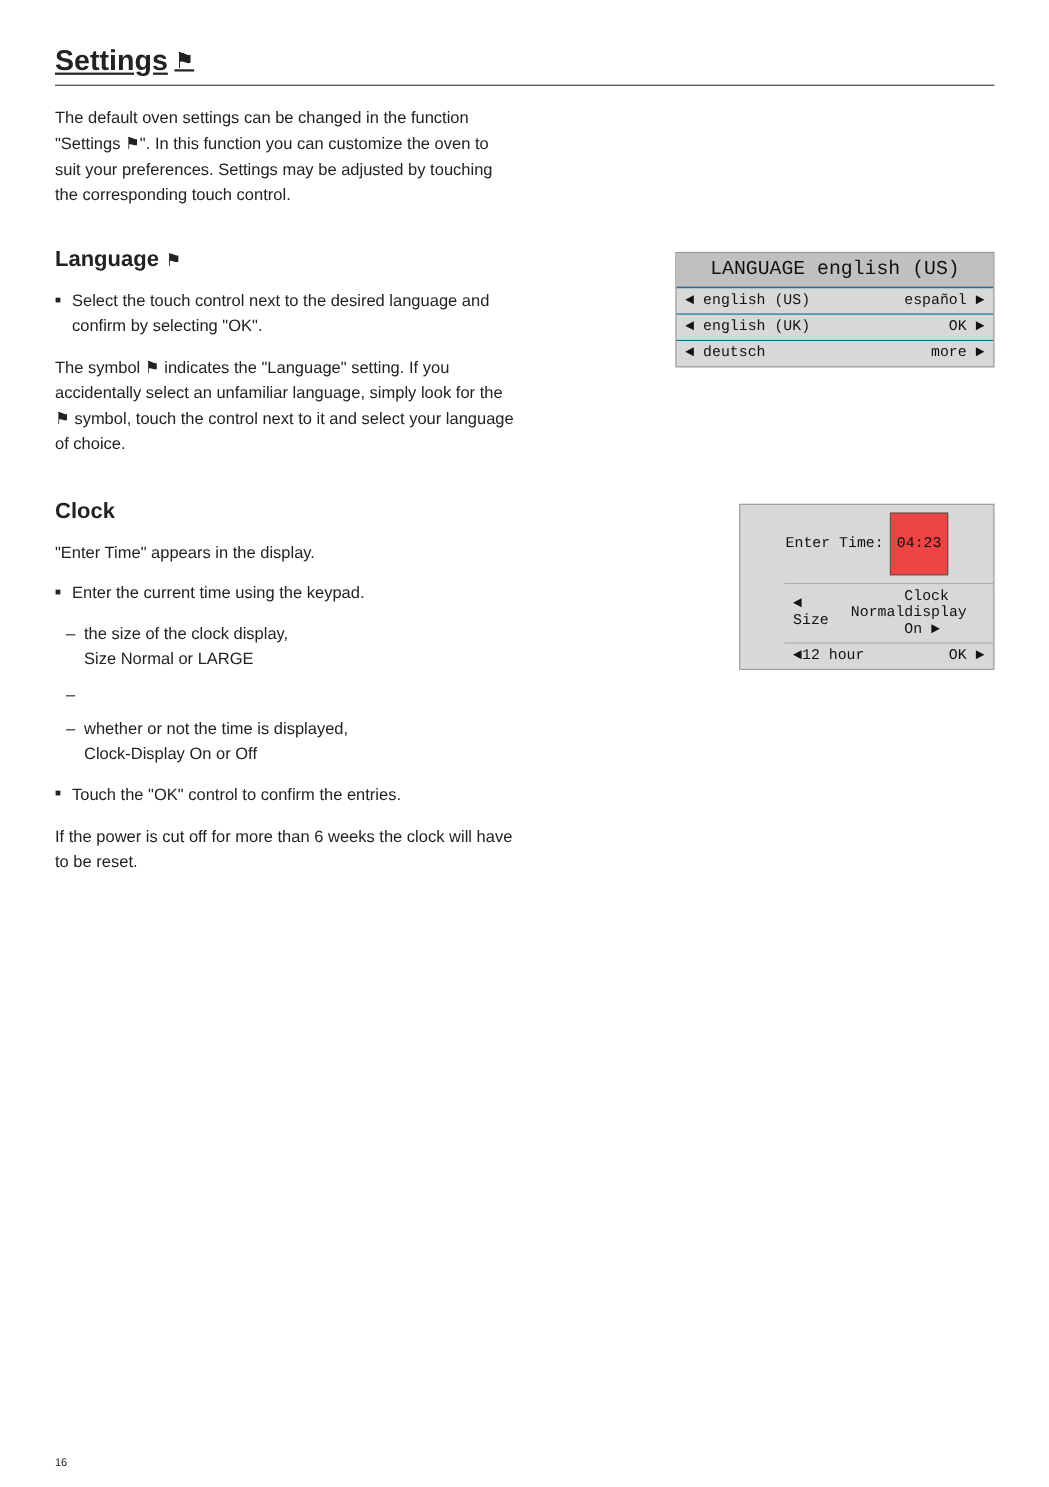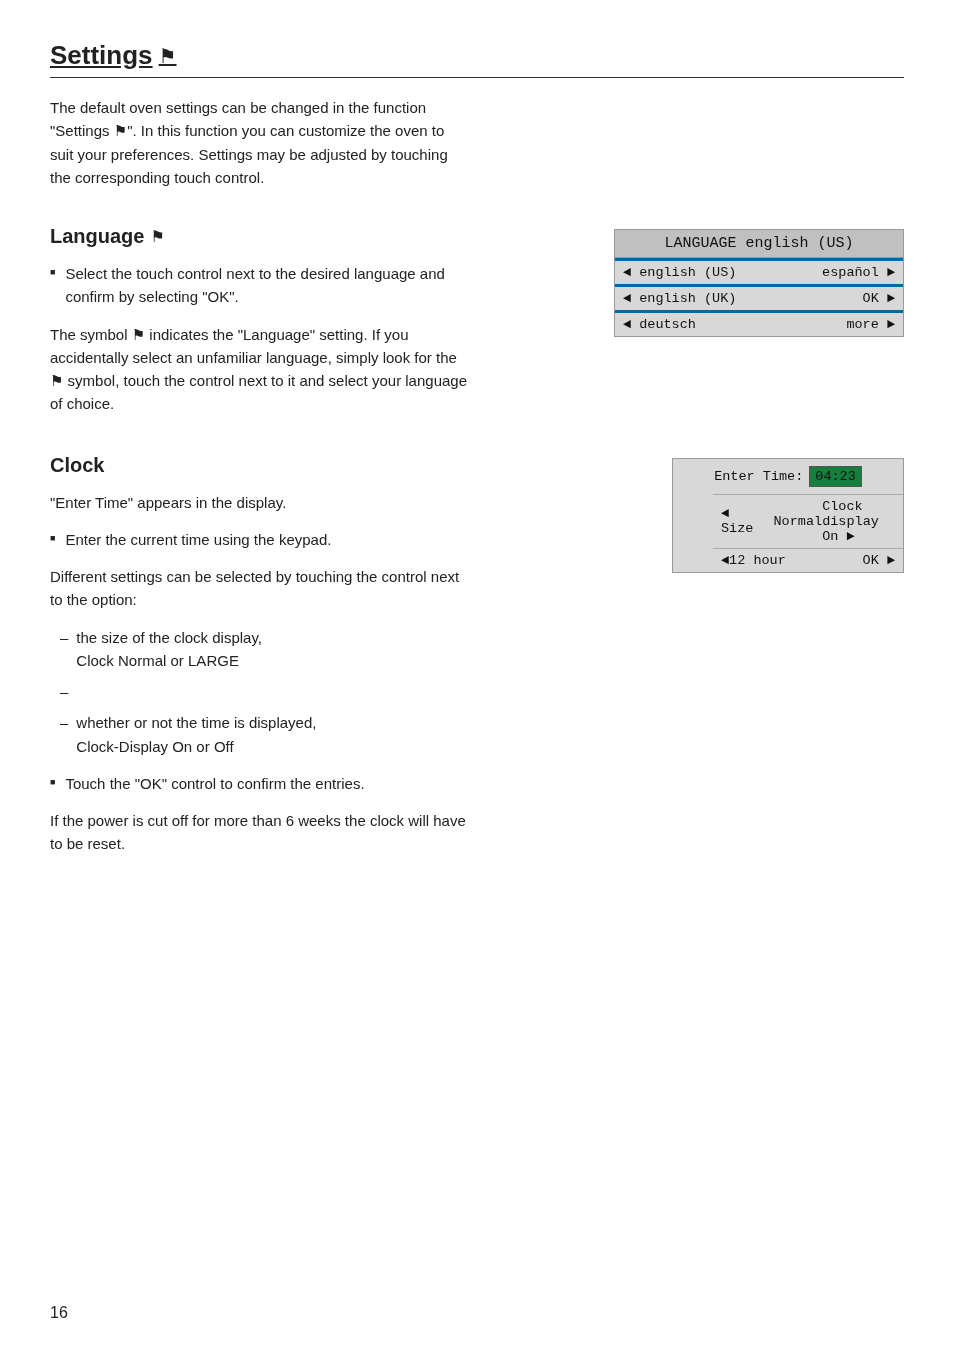--- a/index.html
+++ b/index.html
@@ -131,29 +131,29 @@
       font-family: 'Courier New', Courier, monospace;
       font-size: 13.5px;
       color: #111;
     }
 
     .display-panel .header-row {
       text-align: center;
       padding: 5px 8px;
       background: #c0c0c0;
       border-bottom: 1px solid #999;
-      font-size: 15px;
+      font-size: 18px;
     }
 
     .display-panel .row {
       display: flex;
       justify-content: space-between;
       align-items: center;
       padding: 4px 8px;
-      border-top: 3px solid #0369a1;
+      border-top: 1px solid #0369a1;
     }
 
     .display-panel .row .left-cell {
       display: flex;
       align-items: center;
       gap: 2px;
     }
 
     .display-panel .row .right-cell {
       display: flex;
@@ -177,23 +177,23 @@
       align-items: center;
       padding: 7px 8px 7px 8px;
       gap: 6px;
     }
 
     .time-label {
       font-size: 13.5px;
     }
 
     .time-value {
-      background: #15803d;
+      background: #ef4444;
       border: 1.5px solid #555;
-      padding: 2px 5px;
+      padding: 20px 5px;
       font-size: 13.5px;
       font-family: 'Courier New', Courier, monospace;
     }
 
     .clock-panel .row {
       display: flex;
       justify-content: space-between;
       align-items: center;
       padding: 4px 8px;
       border-top: 1px solid #aaa;
@@ -202,23 +202,23 @@
 
     .clock-panel .row .left-cell {
       display: flex;
       align-items: center;
       gap: 6px;
     }
 
     
     .page-number {
       position: fixed;
-      bottom: 30px;
+      bottom: 16px;
       left: 50px;
-      font-size: 16px;
+      font-size: 10px;
       color: #222;
     }
   </style>
 </head>
 <body>
 
 <div class="page-title">
   <span>Settings</span>
   <span style="font-size:20px; font-weight:normal;">⚑</span>
 </div>
@@ -276,27 +276,26 @@
   <div class="section-left">
     <div class="section-heading">
       <span>Clock</span>
     </div>
     <p class="para">"Enter Time" appears in the display.</p>
     <ul class="bullet-list">
       <li>
         <span>Enter the current time using the keypad.</span>
       </li>
     </ul>
-    <p class="para">Different settings can be selected by touching the control next to the option:</p>
     <ul class="dash-list">
       <li>
         <span class="dash">–</span>
         <span>
           <span>the size of the clock display,</span><br>
-          <span style="padding-left:0;">Clock Normal or LARGE</span>
+          <span style="padding-left:0;">Size Normal or LARGE</span>
         </span>
       </li>
       <li>
         <span class="dash">–</span>
       </li>
       <li>
         <span class="dash">–</span>
         <span>
           <span>whether or not the time is displayed,</span><br>
           <span>Clock-Display On or Off</span>

